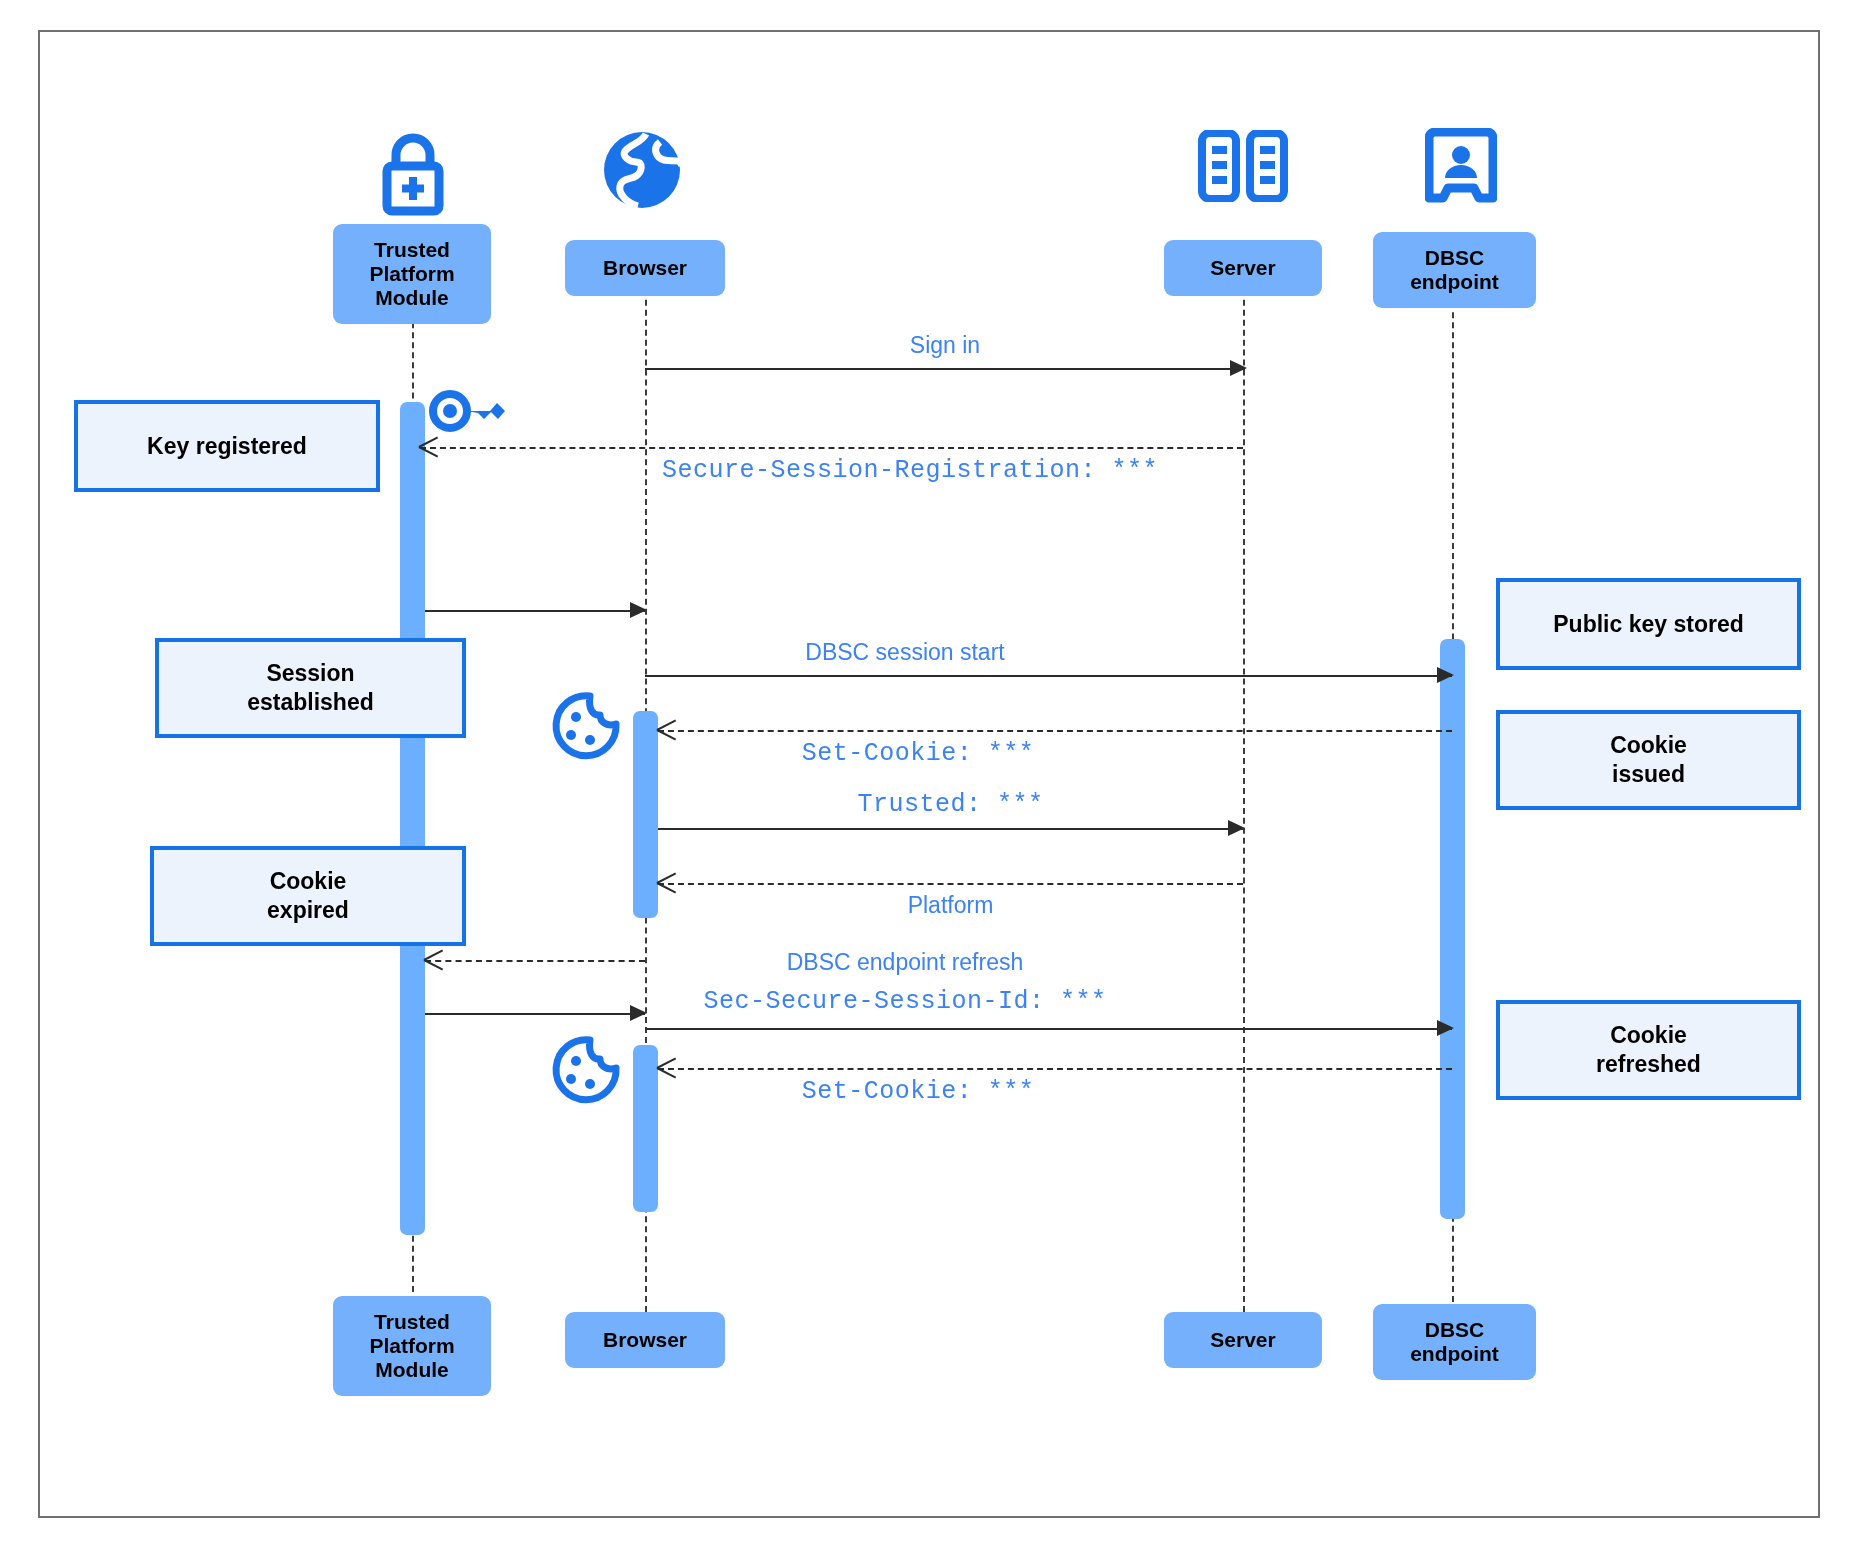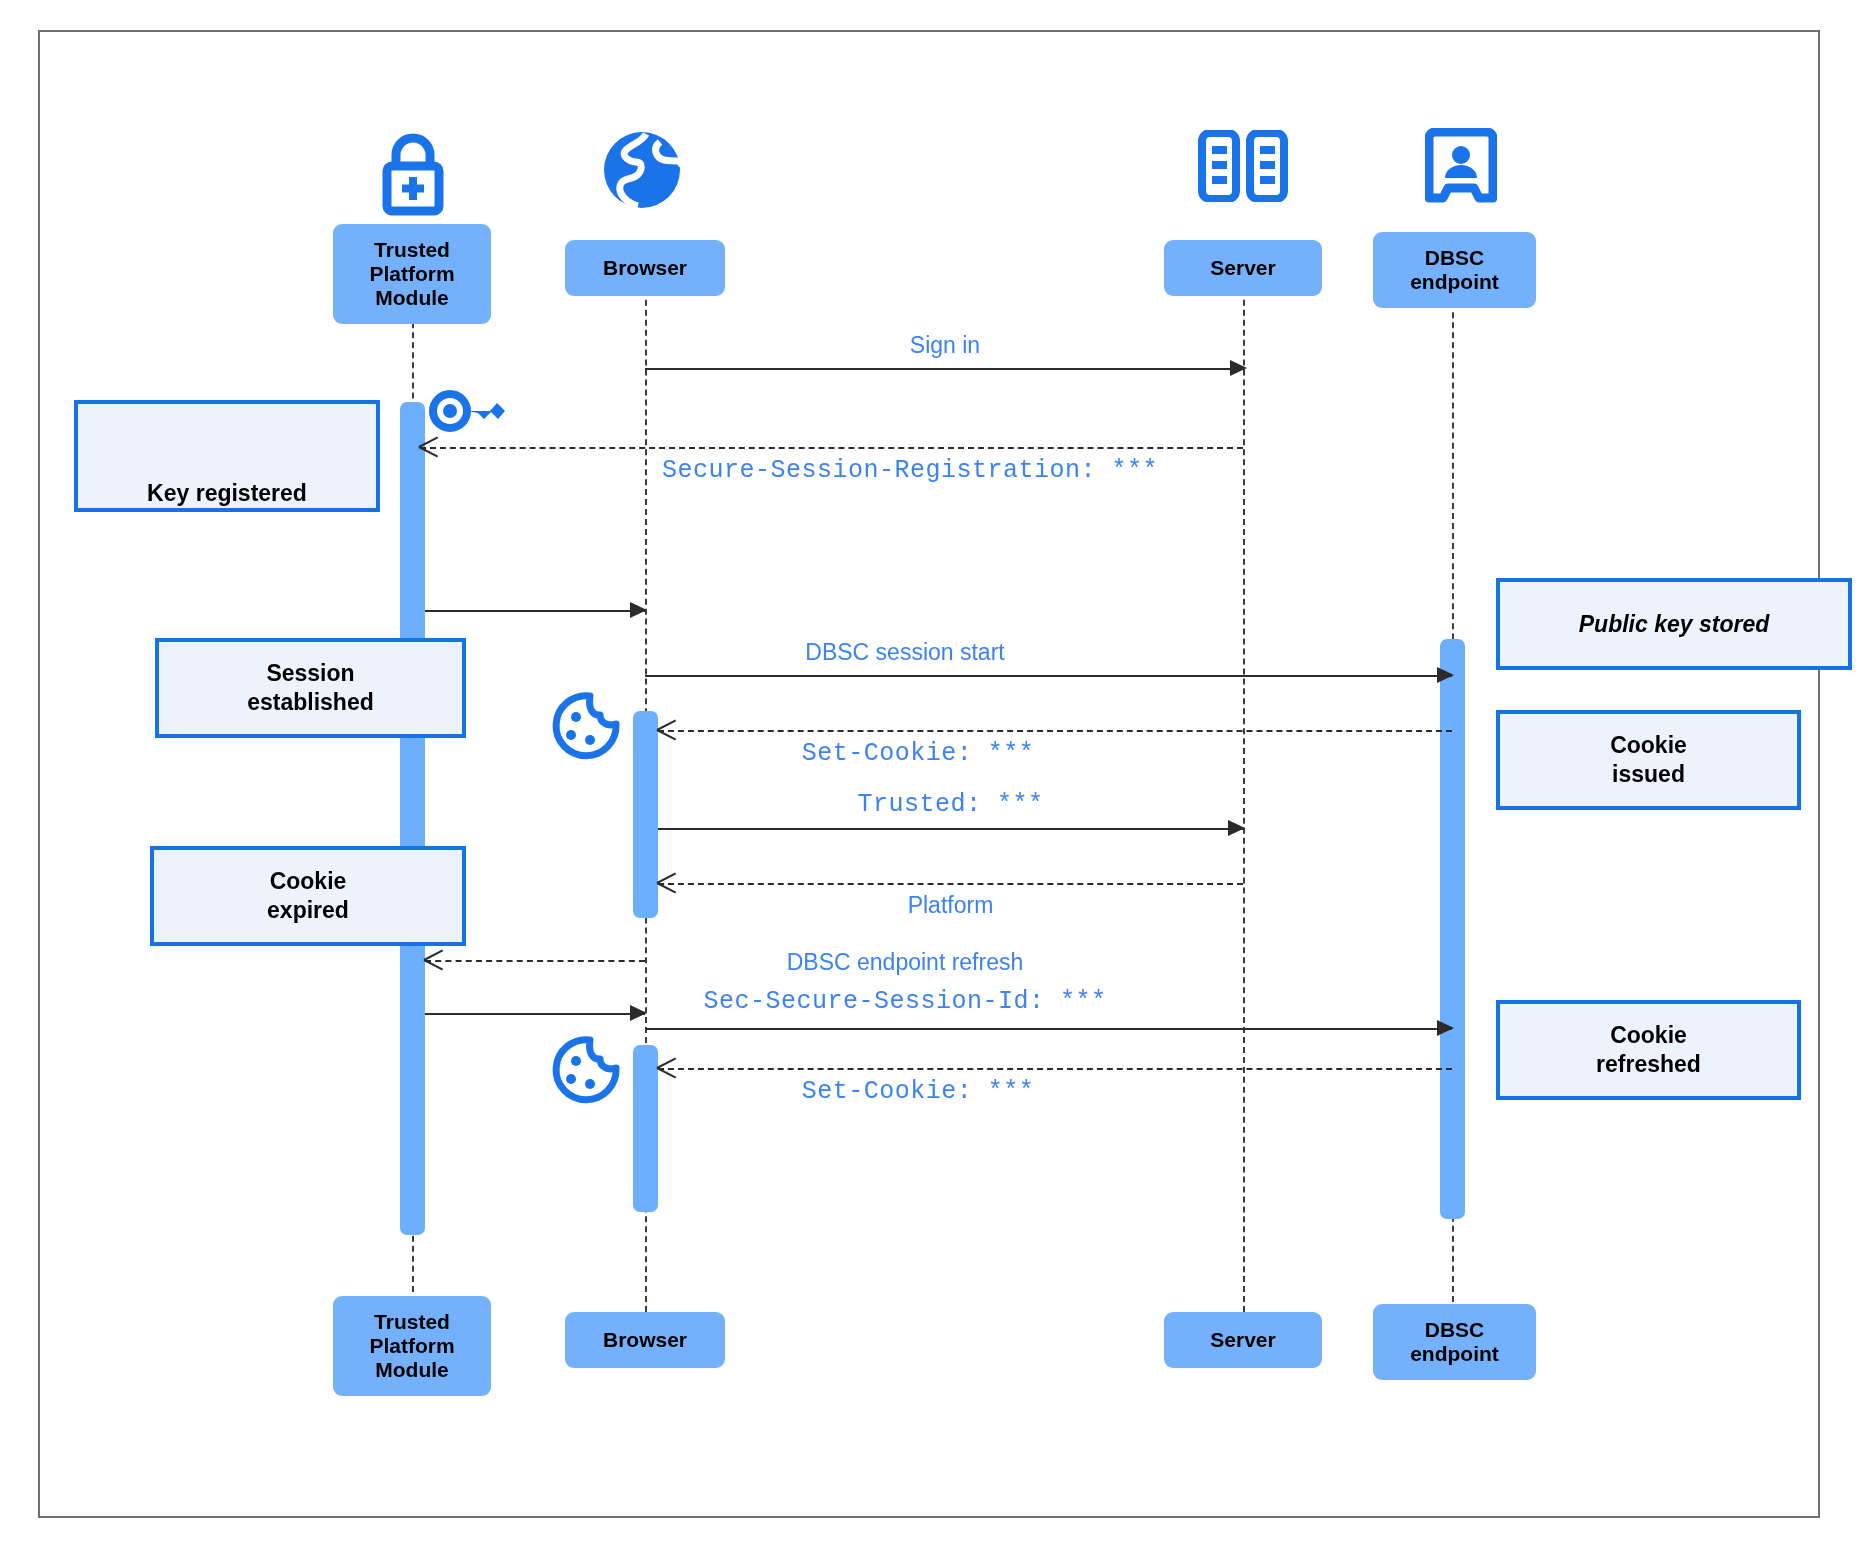--- a/index.html
+++ b/index.html
@@ -197,33 +197,33 @@
   </div>
   <div class="icon" style="left:549px;top:1034px;">
     <svg width="72" height="72" viewBox="0 0 72 72">
       <path d="M41 6 a30 30 0 1 0 26 28 c-9 3 -16 -2 -16 -9 c-7 1 -12 -6 -10 -19 z" fill="#fff" stroke="#1a73e8" stroke-width="7" stroke-linejoin="round"></path>
       <circle cx="27" cy="27" r="5" fill="#1a73e8"></circle>
       <circle cx="22" cy="45" r="5" fill="#1a73e8"></circle>
       <circle cx="41" cy="50" r="5" fill="#1a73e8"></circle>
     </svg>
   </div>
 
-  <div class="note" style="left:74px;top:400px;width:306px;height:112px;align-items:flex-end;">
+  <div class="note" style="left:74px;top:400px;width:306px;height:92px;">
     <span style="white-space:pre-line">Key registered</span>
     </div>
   <div class="note" style="left:155px;top:638px;width:311px;height:100px;">
     <span style="white-space:pre-line">Session
 established</span>
     </div>
   <div class="note" style="left:150px;top:846px;width:316px;height:100px;">
     <span style="white-space:pre-line">Cookie
 expired</span>
     </div>
 
-  <div class="note" style="left:1496px;top:578px;width:356px;height:92px;font-style:italic;">
+  <div class="note" style="left:1496px;top:578px;width:305px;height:92px;">
     <span style="white-space:pre-line">Public key stored</span>
     </div>
   <div class="note" style="left:1496px;top:710px;width:305px;height:100px;">
     <span style="white-space:pre-line">Cookie
 issued</span>
     </div>
   <div class="note" style="left:1496px;top:1000px;width:305px;height:100px;">
     <span style="white-space:pre-line">Cookie
 refreshed</span>
     </div>

